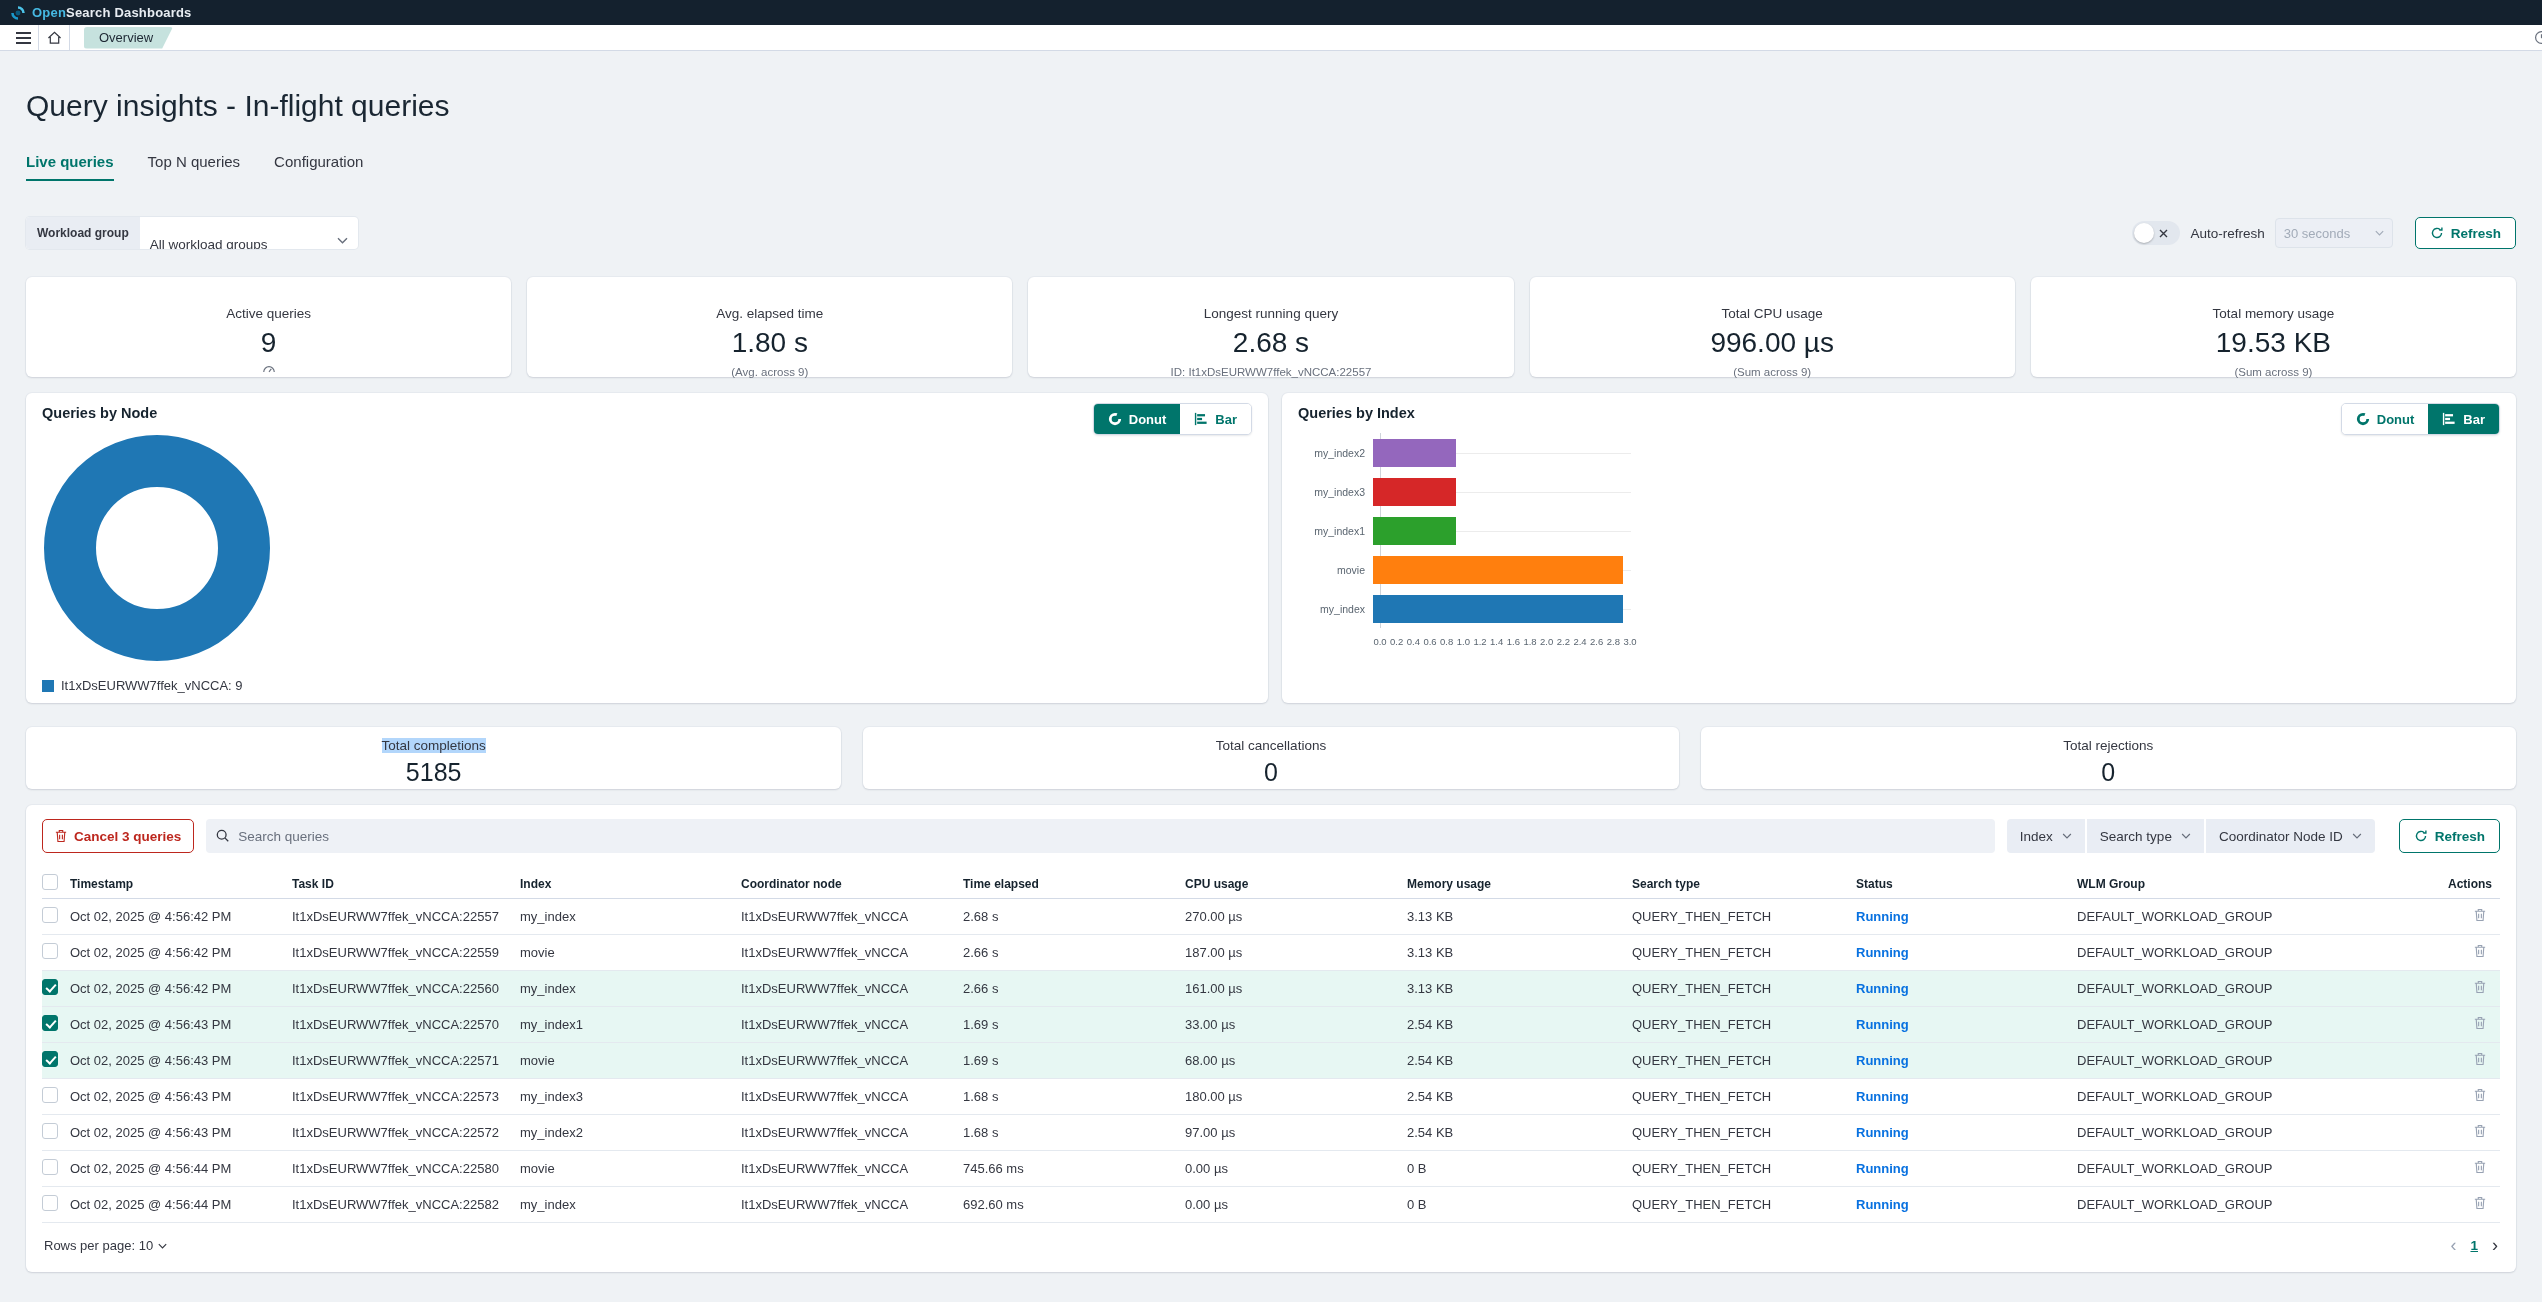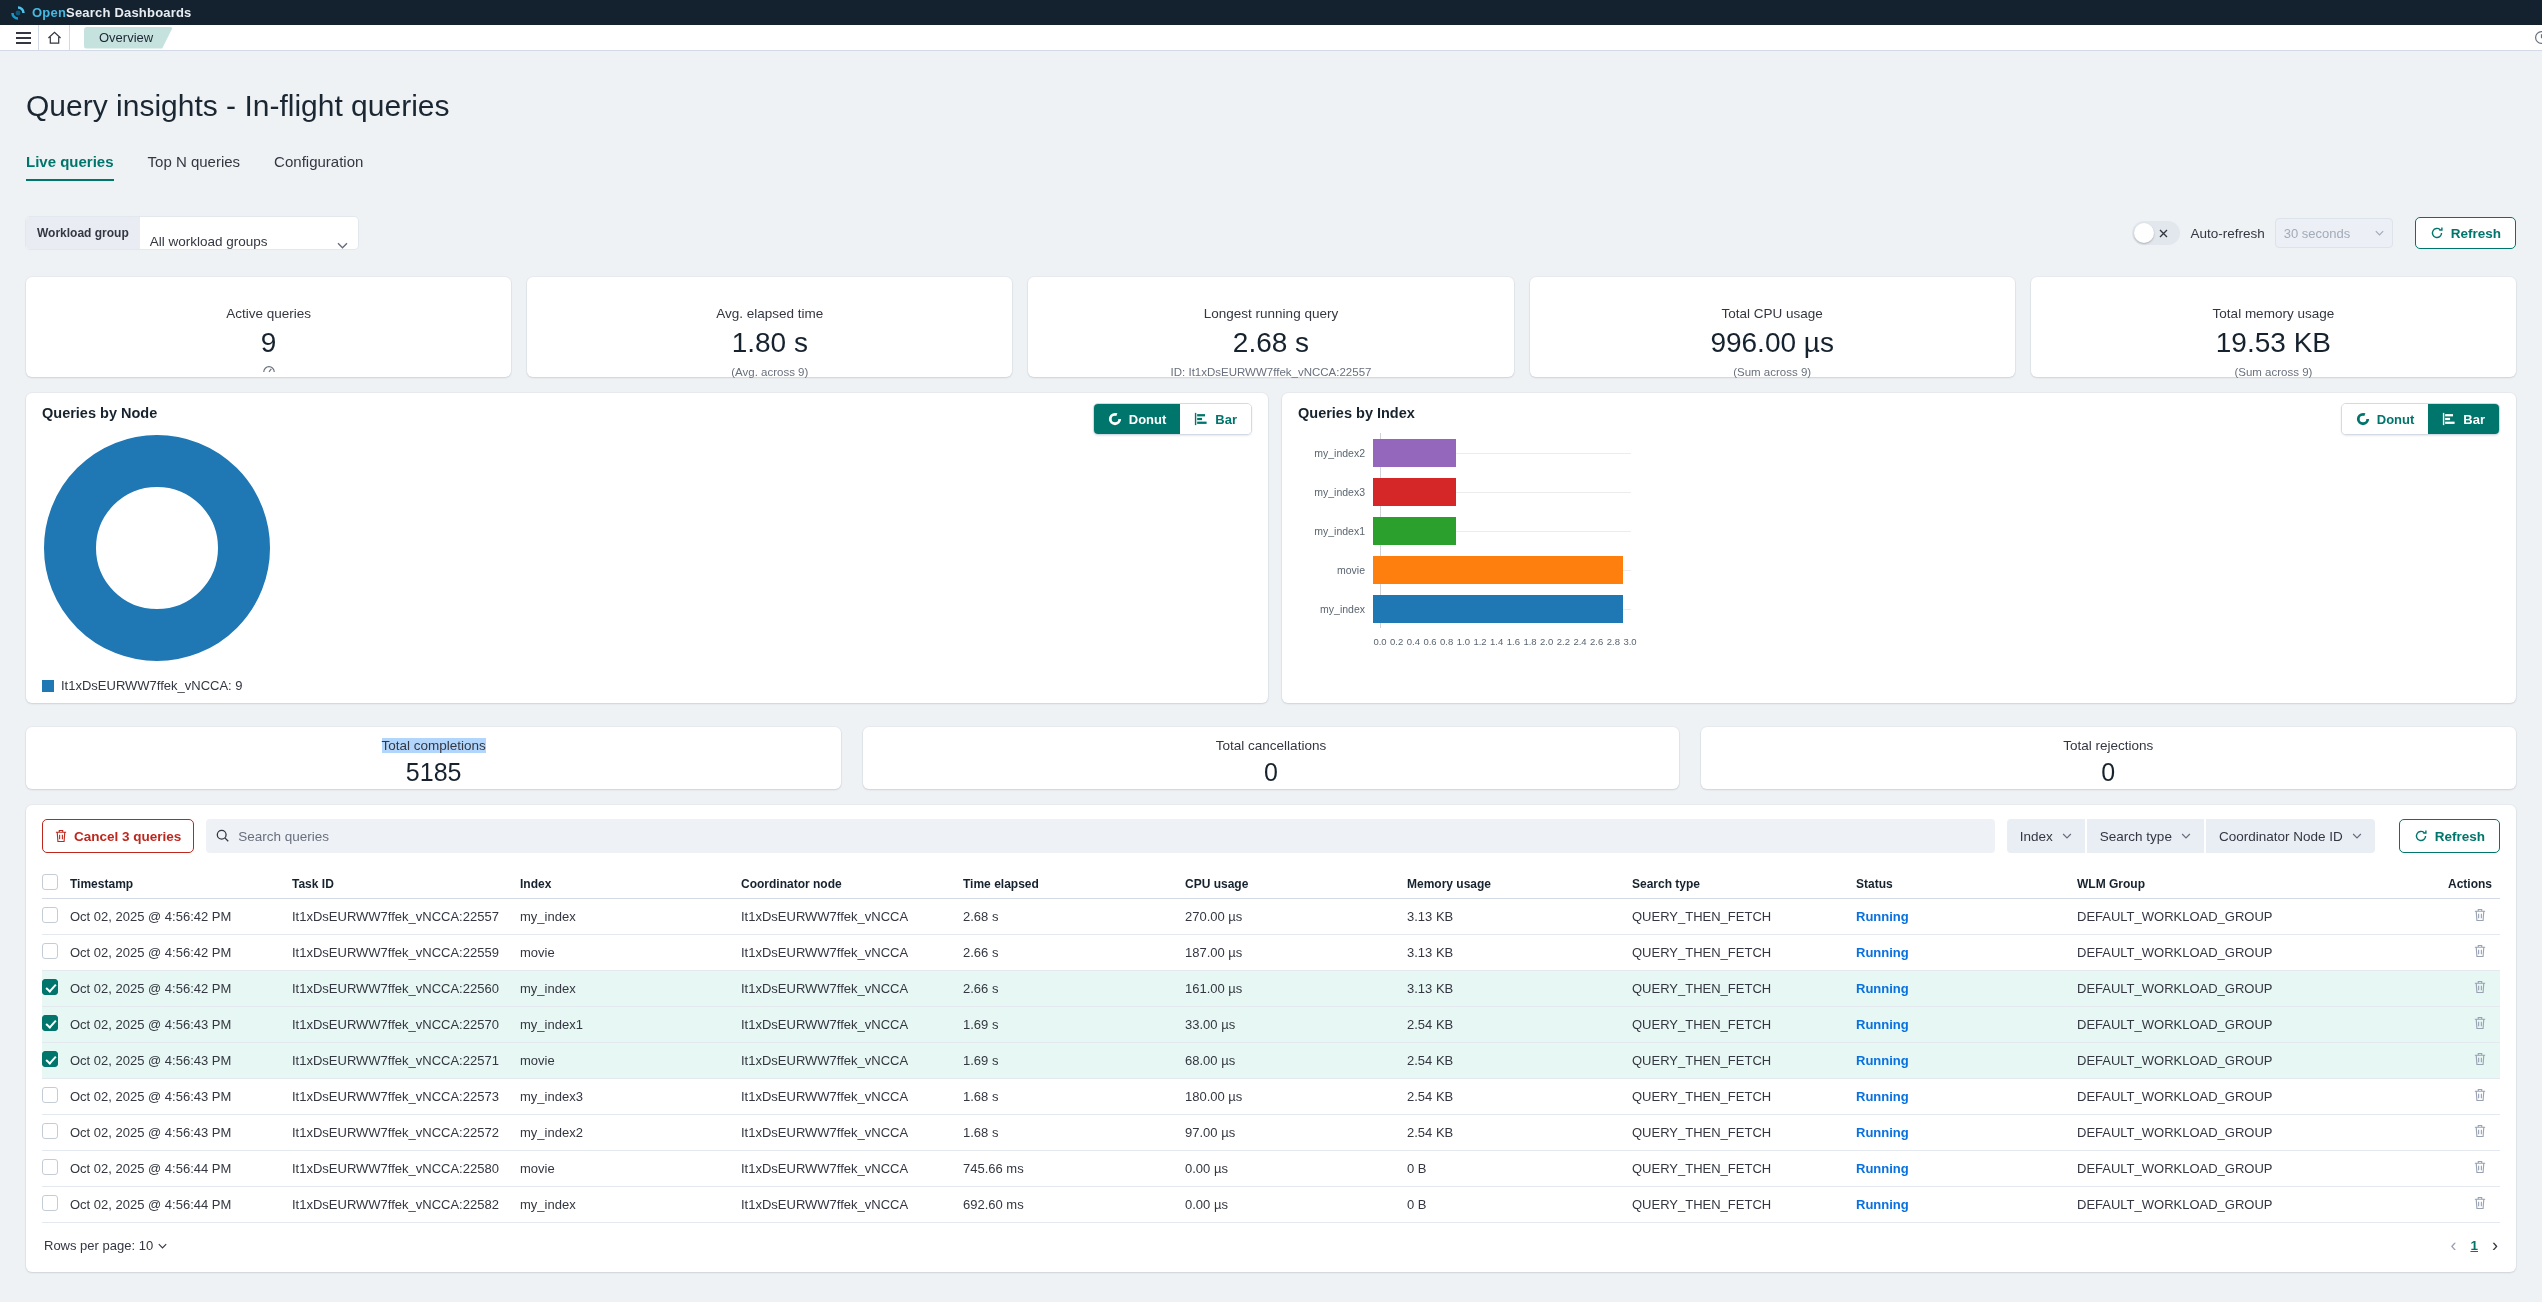--- a/index.html
+++ b/index.html
@@ -22,21 +22,21 @@
   
   .page-title { margin:38px 4px 0 26px; font-size:30px; font-weight:400; color:#1a2733; }
   .tabs { display:flex; gap:34px; margin:30px 0 0 26px; }
   .tab { font-size:15px; padding-bottom:9px; color:#343741; cursor:pointer; }
   .tab.active { color:var(--accent); font-weight:600; border-bottom:2px solid var(--accent); }
 
   
   .filter-row { margin:36px 26px 0; display:flex; justify-content:space-between; align-items:center; }
   .wg-group { display:flex; height:32px; border-radius:4px; overflow:hidden; box-shadow:0 0 0 1px #e3e8ee; background:#fff; }
   .wg-label { background:#e9edf3; font-size:12px; font-weight:700; color:#343741; display:flex; align-items:center; padding:0 11px; }
-  .wg-select { width:218px; display:flex; align-items:flex-end; justify-content:space-between; padding:0 10px; font-size:13.5px; color:#343741; }
+  .wg-select { width:218px; display:flex; align-items:flex-start; justify-content:space-between; padding:0 10px; font-size:13.5px; color:#343741;margin-top:20px; }
   .right-cluster { display:flex; align-items:center; gap:10px; }
   .switch { width:48px; height:24px; border-radius:12px; background:#e2e7ee; position:relative; display:flex; align-items:center; }
   .switch .knob { width:20px; height:20px; border-radius:50%; background:#fff; box-shadow:0 1px 2px rgba(0,0,0,.25); margin-left:2px; }
   .switch .x { margin-left:5px; color:#343741; }
   .auto-label { font-size:13.5px; color:#343741; }
   .interval-select { width:118px; height:30px; background:#eceff5; border:1px solid #dde3ea; border-radius:4px;
     display:flex; align-items:center; justify-content:space-between; padding:0 8px; font-size:13px; color:#a2abb8; }
   .btn-teal { height:32px; display:flex; align-items:center; gap:7px; padding:0 14px; background:#fff;
     border:1px solid var(--accent); border-radius:5px; color:var(--accent); font-size:13.5px; font-weight:600; cursor:pointer;margin-left:12px; }
 

